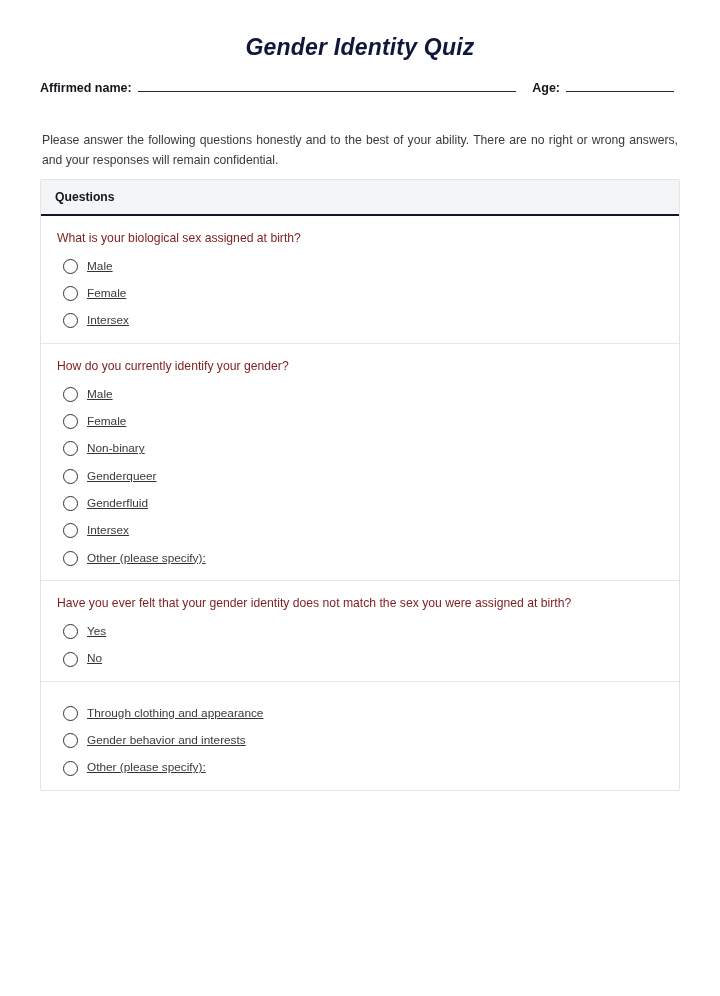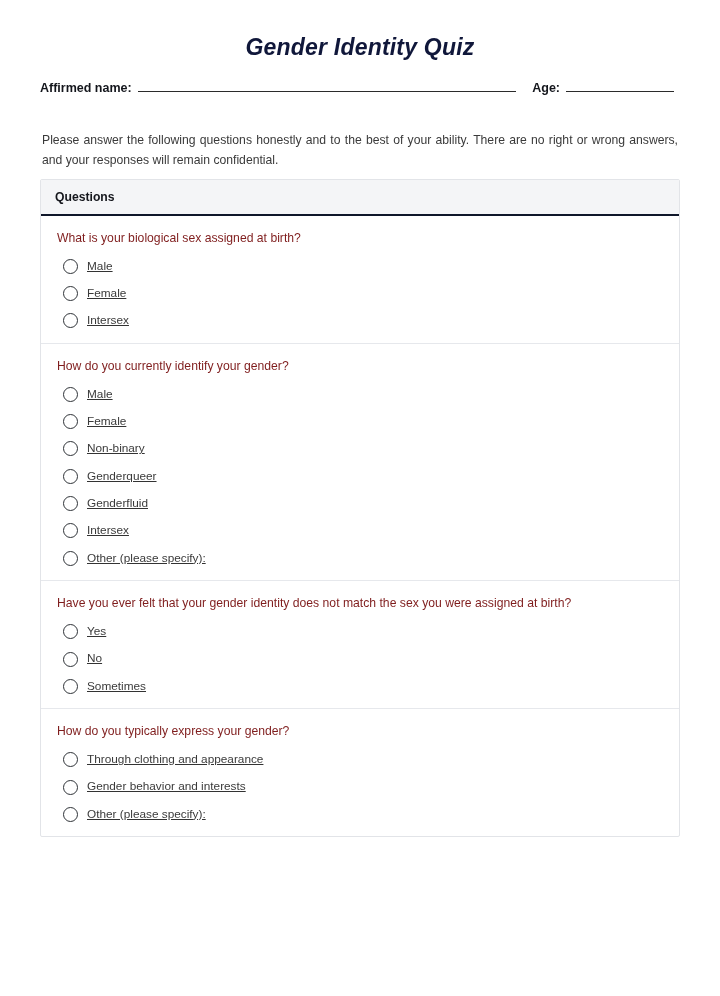--- a/index.html
+++ b/index.html
@@ -182,28 +182,23 @@
     <div class="qblock">
       <div class="qtext">Have you ever felt that your gender identity does not match the sex you were assigned at birth?</div>
       <div class="opt">
         <span class="radio"></span>
         <span class="opt-label">Yes</span>
       </div>
       <div class="opt">
         <span class="radio"></span>
         <span class="opt-label">No</span>
       </div>
-      <div class="opt">
-        <span class="radio"></span>
-        <span class="opt-label">Sometimes</span>
-      </div>
-    </div>
-
-    <div class="qblock">
-      <div class="qtext">How do you typically express your gender?</div>
+    </div>
+
+    <div class="qblock">
       <div class="opt">
         <span class="radio"></span>
         <span class="opt-label">Through clothing and appearance</span>
       </div>
       <div class="opt">
         <span class="radio"></span>
         <span class="opt-label">Gender behavior and interests</span>
       </div>
       <div class="opt">
         <span class="radio"></span>

